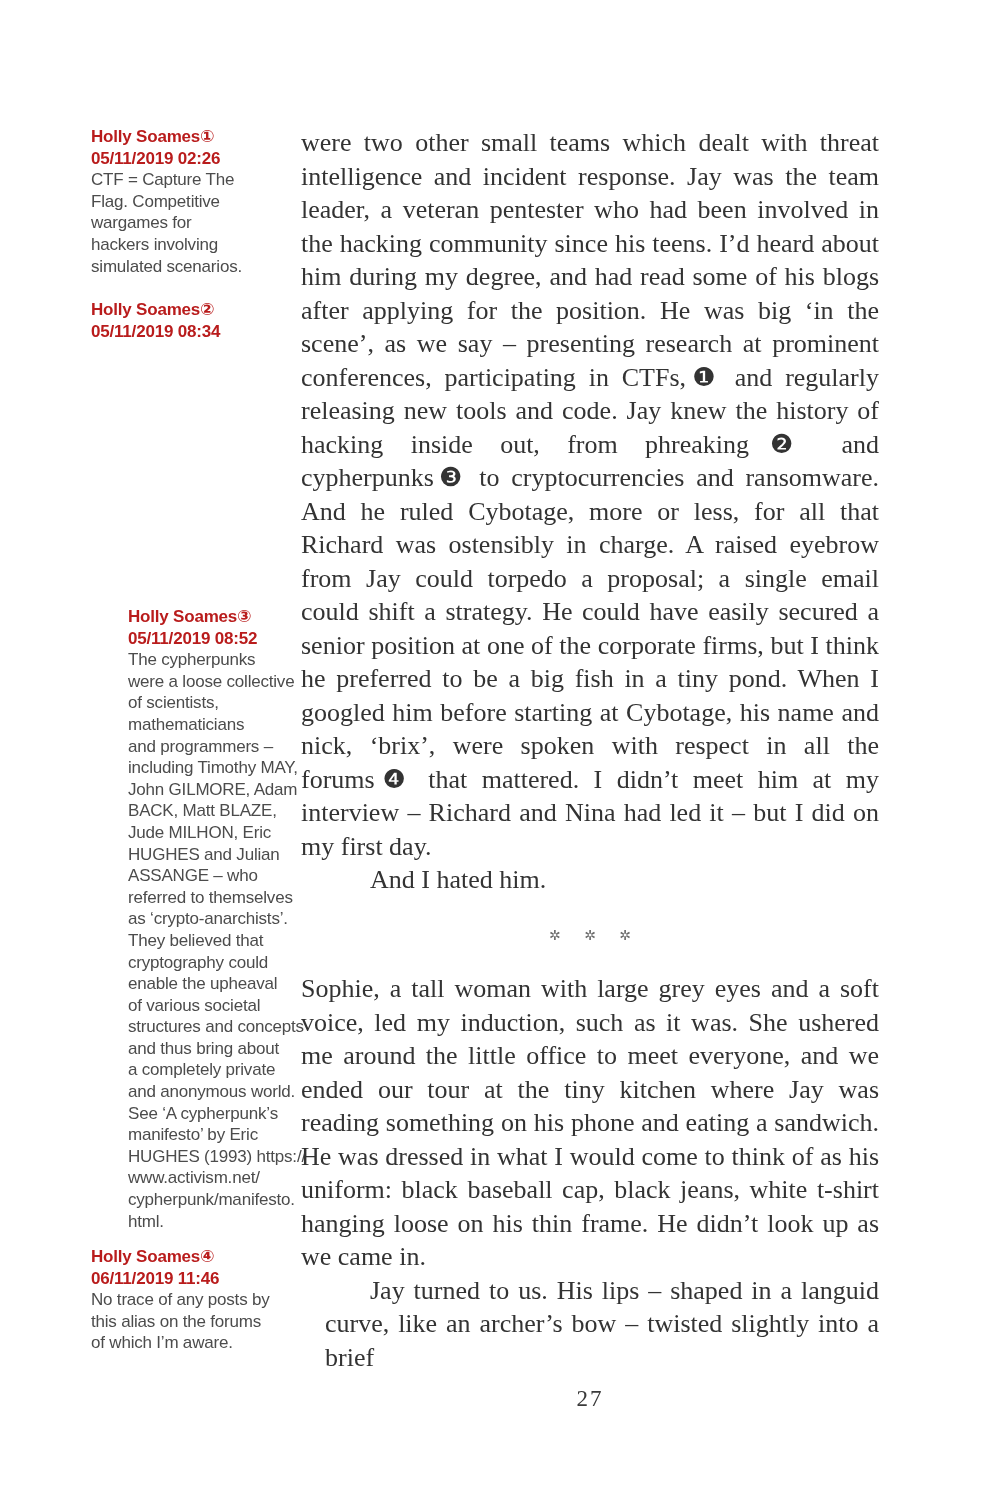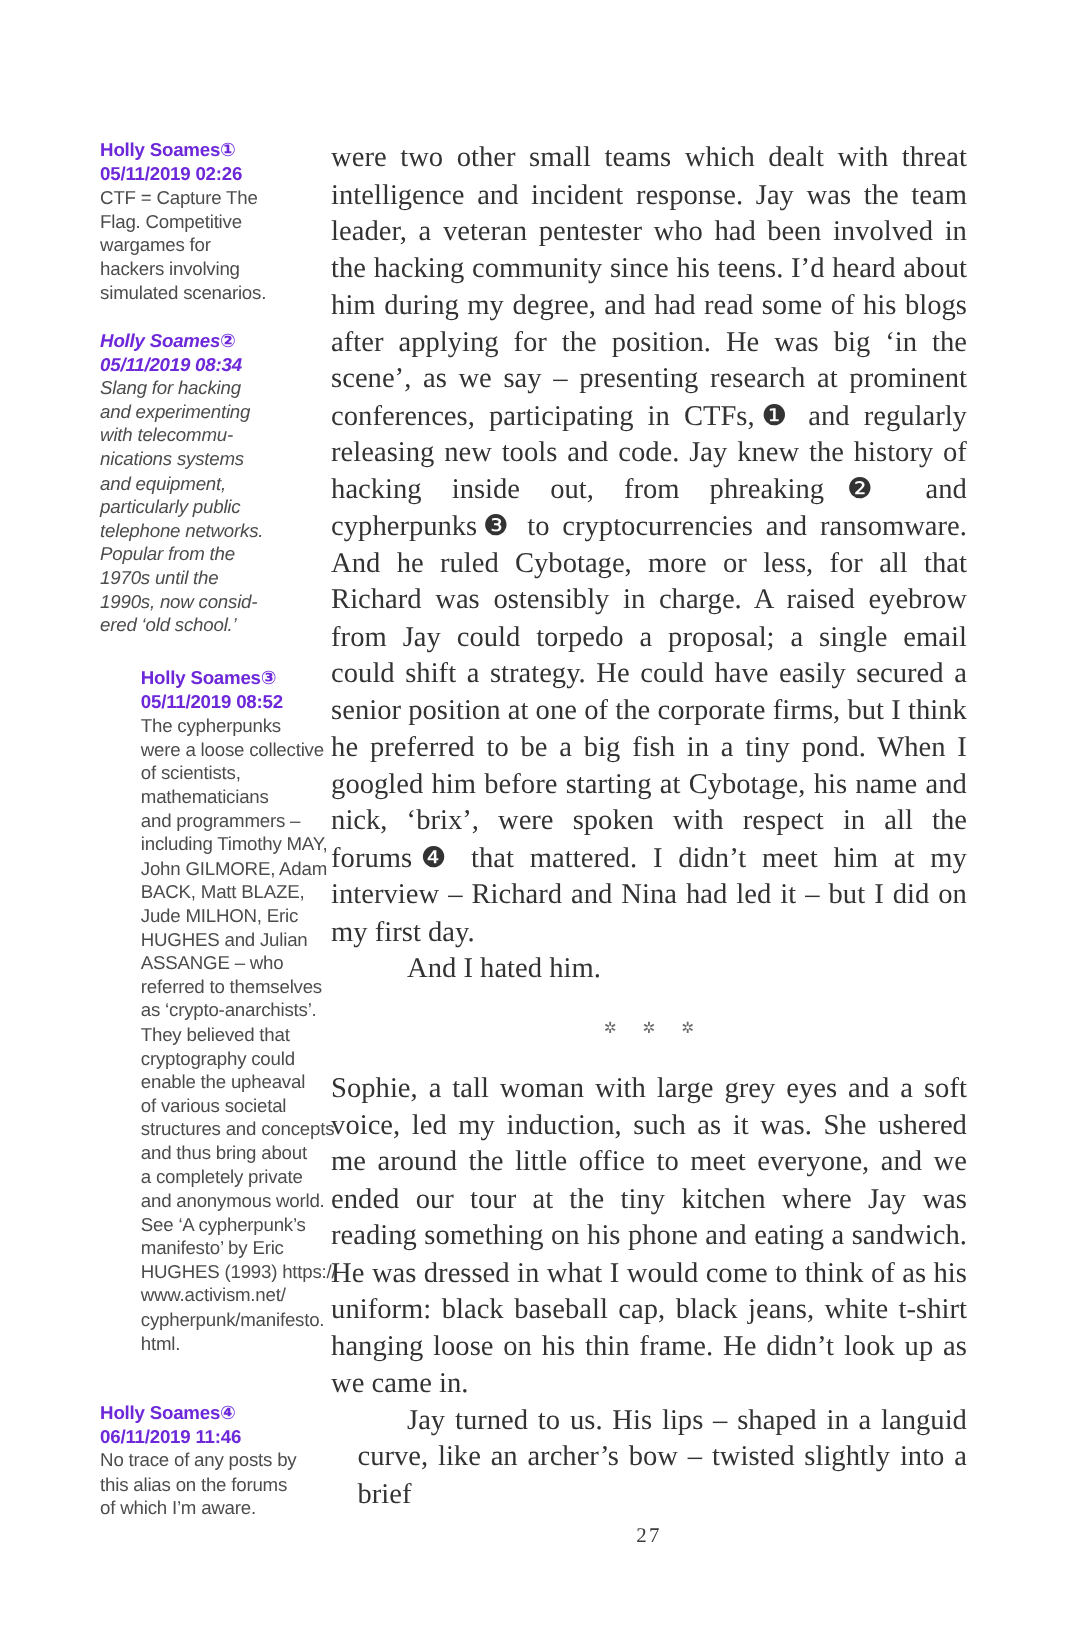--- a/index.html
+++ b/index.html
@@ -21,29 +21,29 @@
     width: 206px;
     font-family: "Liberation Sans", "DejaVu Sans", sans-serif;
     font-size: 17px;
     line-height: 21.6px;
     color: #4c4c4c;
     letter-spacing: -0.2px;
   }
   .note-author,
   .note-date {
     font-weight: bold;
-    color: #6d28d9;
+    color: #b91c1c;
   }
   .note-body {
     white-space: pre-line;
   }
   .note-1 { top: 126px; }
-  .note-2 { top: 299px; font-style: italic; }
+  .note-2 { top: 299px; }
   .note-3 { top: 606px; margin-left: 37px; }
-  .note-4 { top: 1246px; margin-top: 28px; }
+  .note-4 { top: 1246px; }
   
   .main-col {
     position: absolute;
     left: 301px;
     top: 126px;
     width: 578px;
     font-family: "Liberation Serif", "DejaVu Serif", "DejaVu Sans", serif;
     font-size: 26px;
     line-height: 33.5px;
     color: #333333;
@@ -66,21 +66,21 @@
     word-spacing: 19px;
     margin: 22px 0 20px 0;
   }
   .page-number {
     position: absolute;
     left: 301px;
     top: 1386px;
     width: 578px;
     text-align: center;
     font-family: "Liberation Serif", "DejaVu Serif", serif;
-    font-size: 19px;
+    font-size: 23px;
     letter-spacing: 2px;
     color: #3a3a3a;
   }
 </style>
 </head>
 <body>
 
 <div class="page">
 
   <aside>
@@ -89,31 +89,20 @@
       <div class="note-date">05/11/2019 02:26</div>
       <div class="note-body">CTF = Capture The
 Flag. Competitive
 wargames for
 hackers involving
 simulated scenarios.</div>
     </div>
     <div class="note note-2">
       <div class="note-author">Holly Soames②</div>
       <div class="note-date">05/11/2019 08:34</div>
-      <div class="note-body">Slang for hacking
-and experimenting
-with telecommu-
-nications systems
-and equipment,
-particularly public
-telephone networks.
-Popular from the
-1970s until the
-1990s, now consid-
-ered ‘old school.’</div>
     </div>
     <div class="note note-3">
       <div class="note-author">Holly Soames③</div>
       <div class="note-date">05/11/2019 08:52</div>
       <div class="note-body">The cypherpunks
 were a loose collective
 of scientists,
 mathematicians
 and programmers –
 including Timothy MAY,

